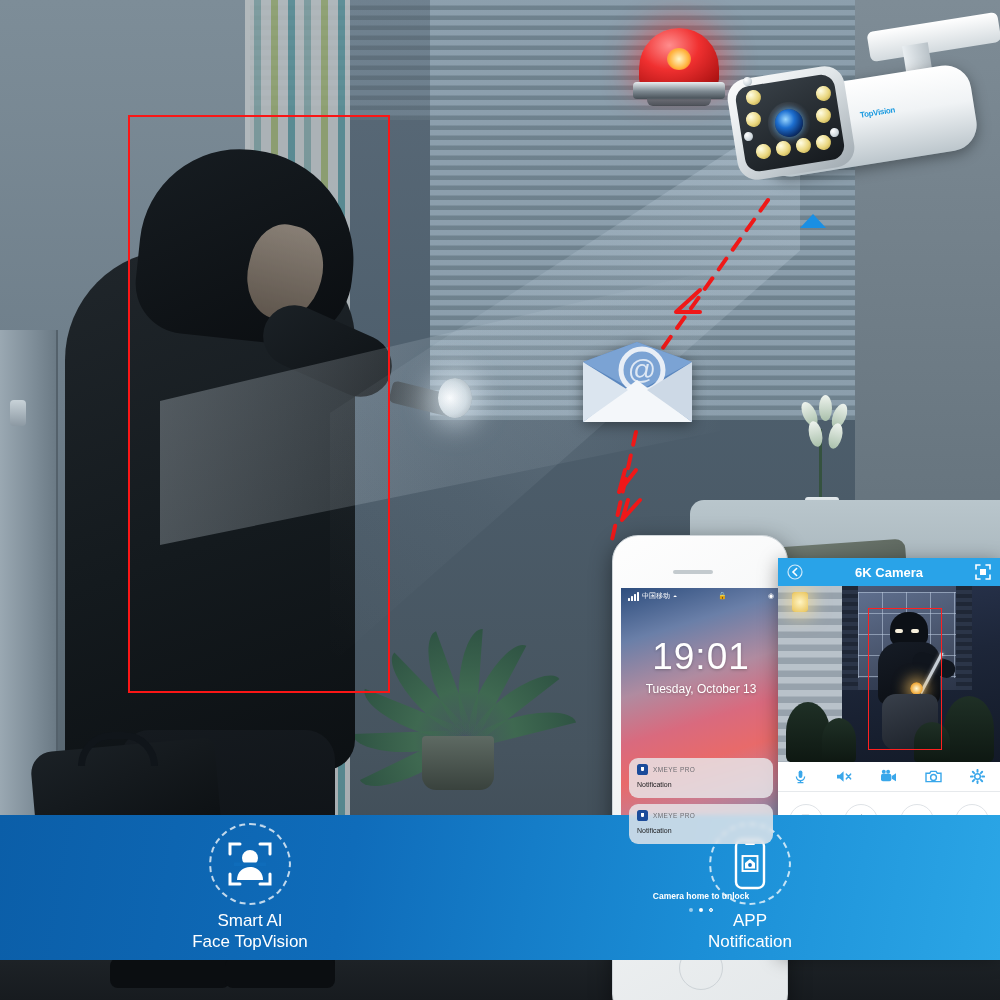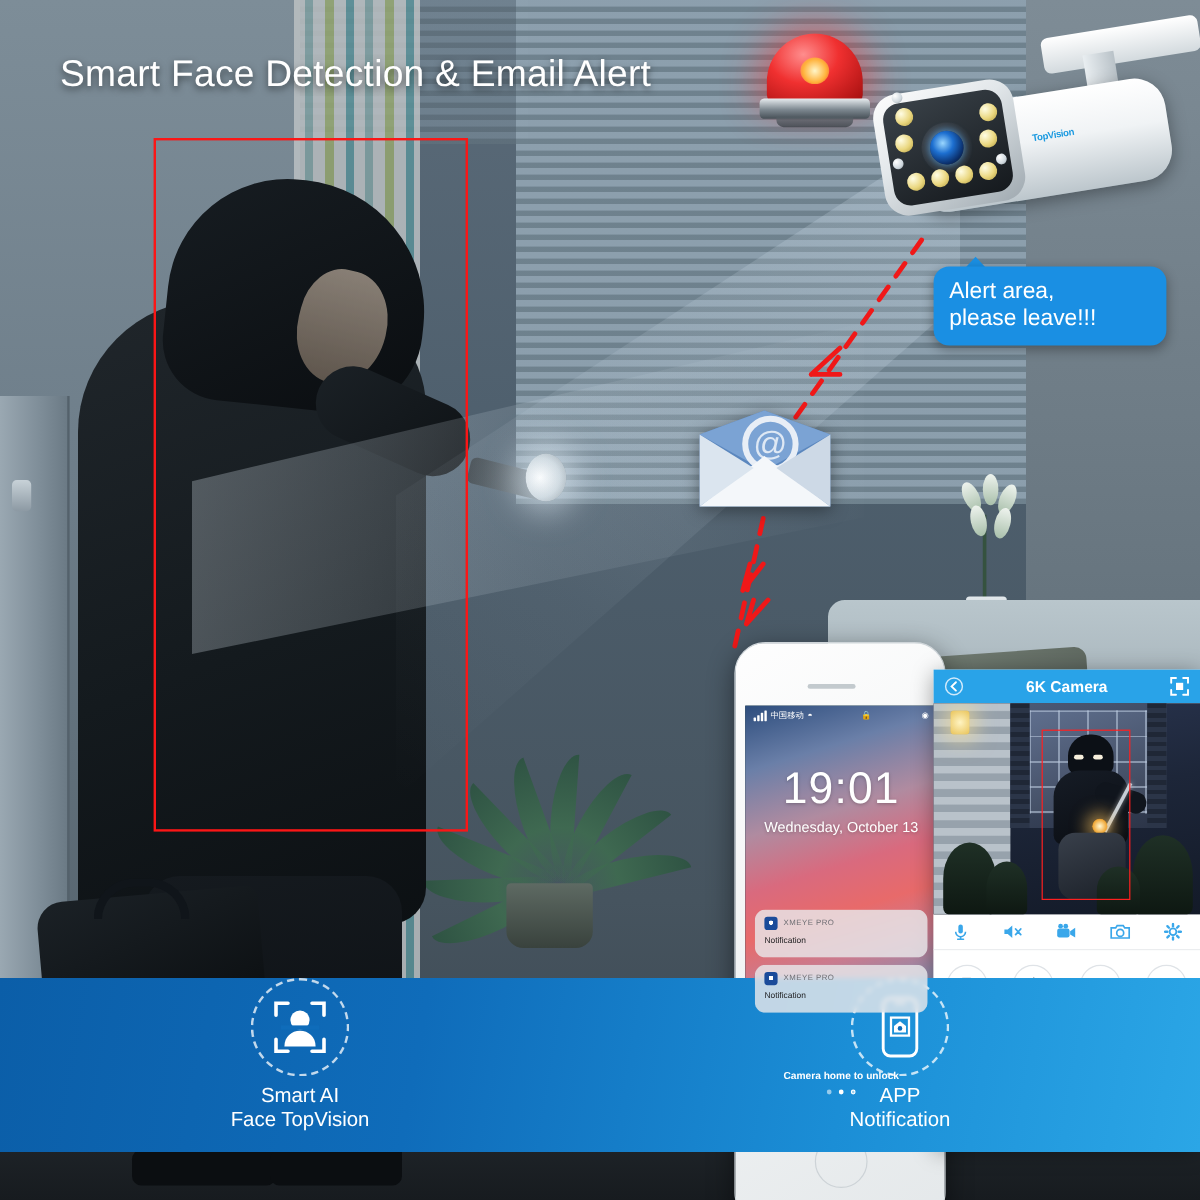--- a/index.html
+++ b/index.html
@@ -265,21 +265,21 @@
   .app-chans { height:56px; display:flex; align-items:center; justify-content:space-around;
     background:#fff; }
   .chan { width:28px; height:28px; border:1px solid #e0e4e8; border-radius:50%;
     display:flex; align-items:center; justify-content:center;
     font-size:10px; color:#8d959c; }
   .chan.active { border-color:#29a3e8; color:#29a3e8; }
 
   
   .feature-bar { position:absolute; left:0; top:815px; width:1000px; height:145px;
     background:linear-gradient(100deg,#0b5ea8 0%,#0f6cba 35%,#1b8ed6 70%,#2ba6e6 100%);
-    display:flex; align-items:flex-start; }
+    display:flex; align-items:center; }
   .feature { flex:1; display:flex; flex-direction:column; align-items:center; gap:6px; }
   .f-circle { width:82px; height:82px; border-radius:50%; border:2px dashed rgba(255,255,255,.75);
     display:flex; align-items:center; justify-content:center; }
   .f-label { color:#fff; font-size:17px; text-align:center; line-height:1.18; }
   .feature:nth-child(3) { flex:0 0 300px;font-style:italic; }
 </style>
 </head>
 <body>
 
 <div class="stage">
@@ -333,21 +333,20 @@
     <div class="shoe" style="left:90px;width:120px;"></div>
     <div class="shoe" style="left:205px;width:110px;"></div>
     <div class="bag"></div>
     <div class="bag-handle"></div>
   </div>
 
   <div class="light-cone"></div>
   <div class="cam-cone"></div>
   <div class="detect-box"></div>
 
-  <div class="title">Smart Face Detection &amp; Email Alert</div>
 
   <div class="siren">
     <div class="siren-dome"></div>
     <div class="siren-bulb"></div>
     <div class="siren-base"></div>
     <div class="siren-foot"></div>
   </div>
 
   <div class="camera">
     <div class="cam-mount"></div>
@@ -377,24 +376,20 @@
       <path d="M636,432 L612,540"></path>
     </g>
     <g stroke="#f01818" stroke-width="4" fill="none" stroke-linecap="round">
       <path d="M700,290 L676,312 M700,312 L676,312"></path>
       <path d="M625,470 L619,492 M636,470 L619,492"></path>
       <path d="M628,500 L622,520 M640,500 L622,520"></path>
     </g>
   </svg>
 
   <div class="bubble-tail"></div>
-  <div class="bubble">
-    <div>Alert area,</div>
-    <div>please leave!!!</div>
-  </div>
 
   <svg class="envelope" viewBox="0 0 115 85">
     <polygon points="3,22 57,2 112,22 112,82 3,82" fill="#5b87be"></polygon>
     <polygon points="3,22 57,2 112,22 57,52" fill="#7ba3d4"></polygon>
     <circle cx="62" cy="30" r="21" fill="none" stroke="#e8eef6" stroke-width="5"></circle>
     <text x="62" y="39" font-size="28" fill="#dee8f4" text-anchor="middle" font-family="Liberation Sans, sans-serif">@</text>
     <polygon points="3,82 57,40 112,82" fill="#f4f7fa"></polygon>
     <polygon points="3,22 3,82 48,50" fill="#dbe5ef"></polygon>
     <polygon points="112,22 112,82 67,50" fill="#cdd9e6"></polygon>
   </svg>
@@ -423,21 +418,21 @@
             <i style="height:9px"></i>
         </span>
         <span>中国移动</span>
         <span>◓</span>
       </div>
       <span>🔒</span>
       <span>◉</span>
     </div>
 
     <div class="phone-time">19:01</div>
-    <div class="phone-date">Wednesday, October 13</div>
+    <div class="phone-date">Tuesday, October 13</div>
 
     <div class="notif" style="top:222px;">
       <div class="notif-head">
         <span class="notif-ico"></span>
         <span class="notif-app">XMEYE PRO</span>
       </div>
       <div class="notif-body">Notification</div>
     </div>
 
     <div class="notif" style="top:268px;">

